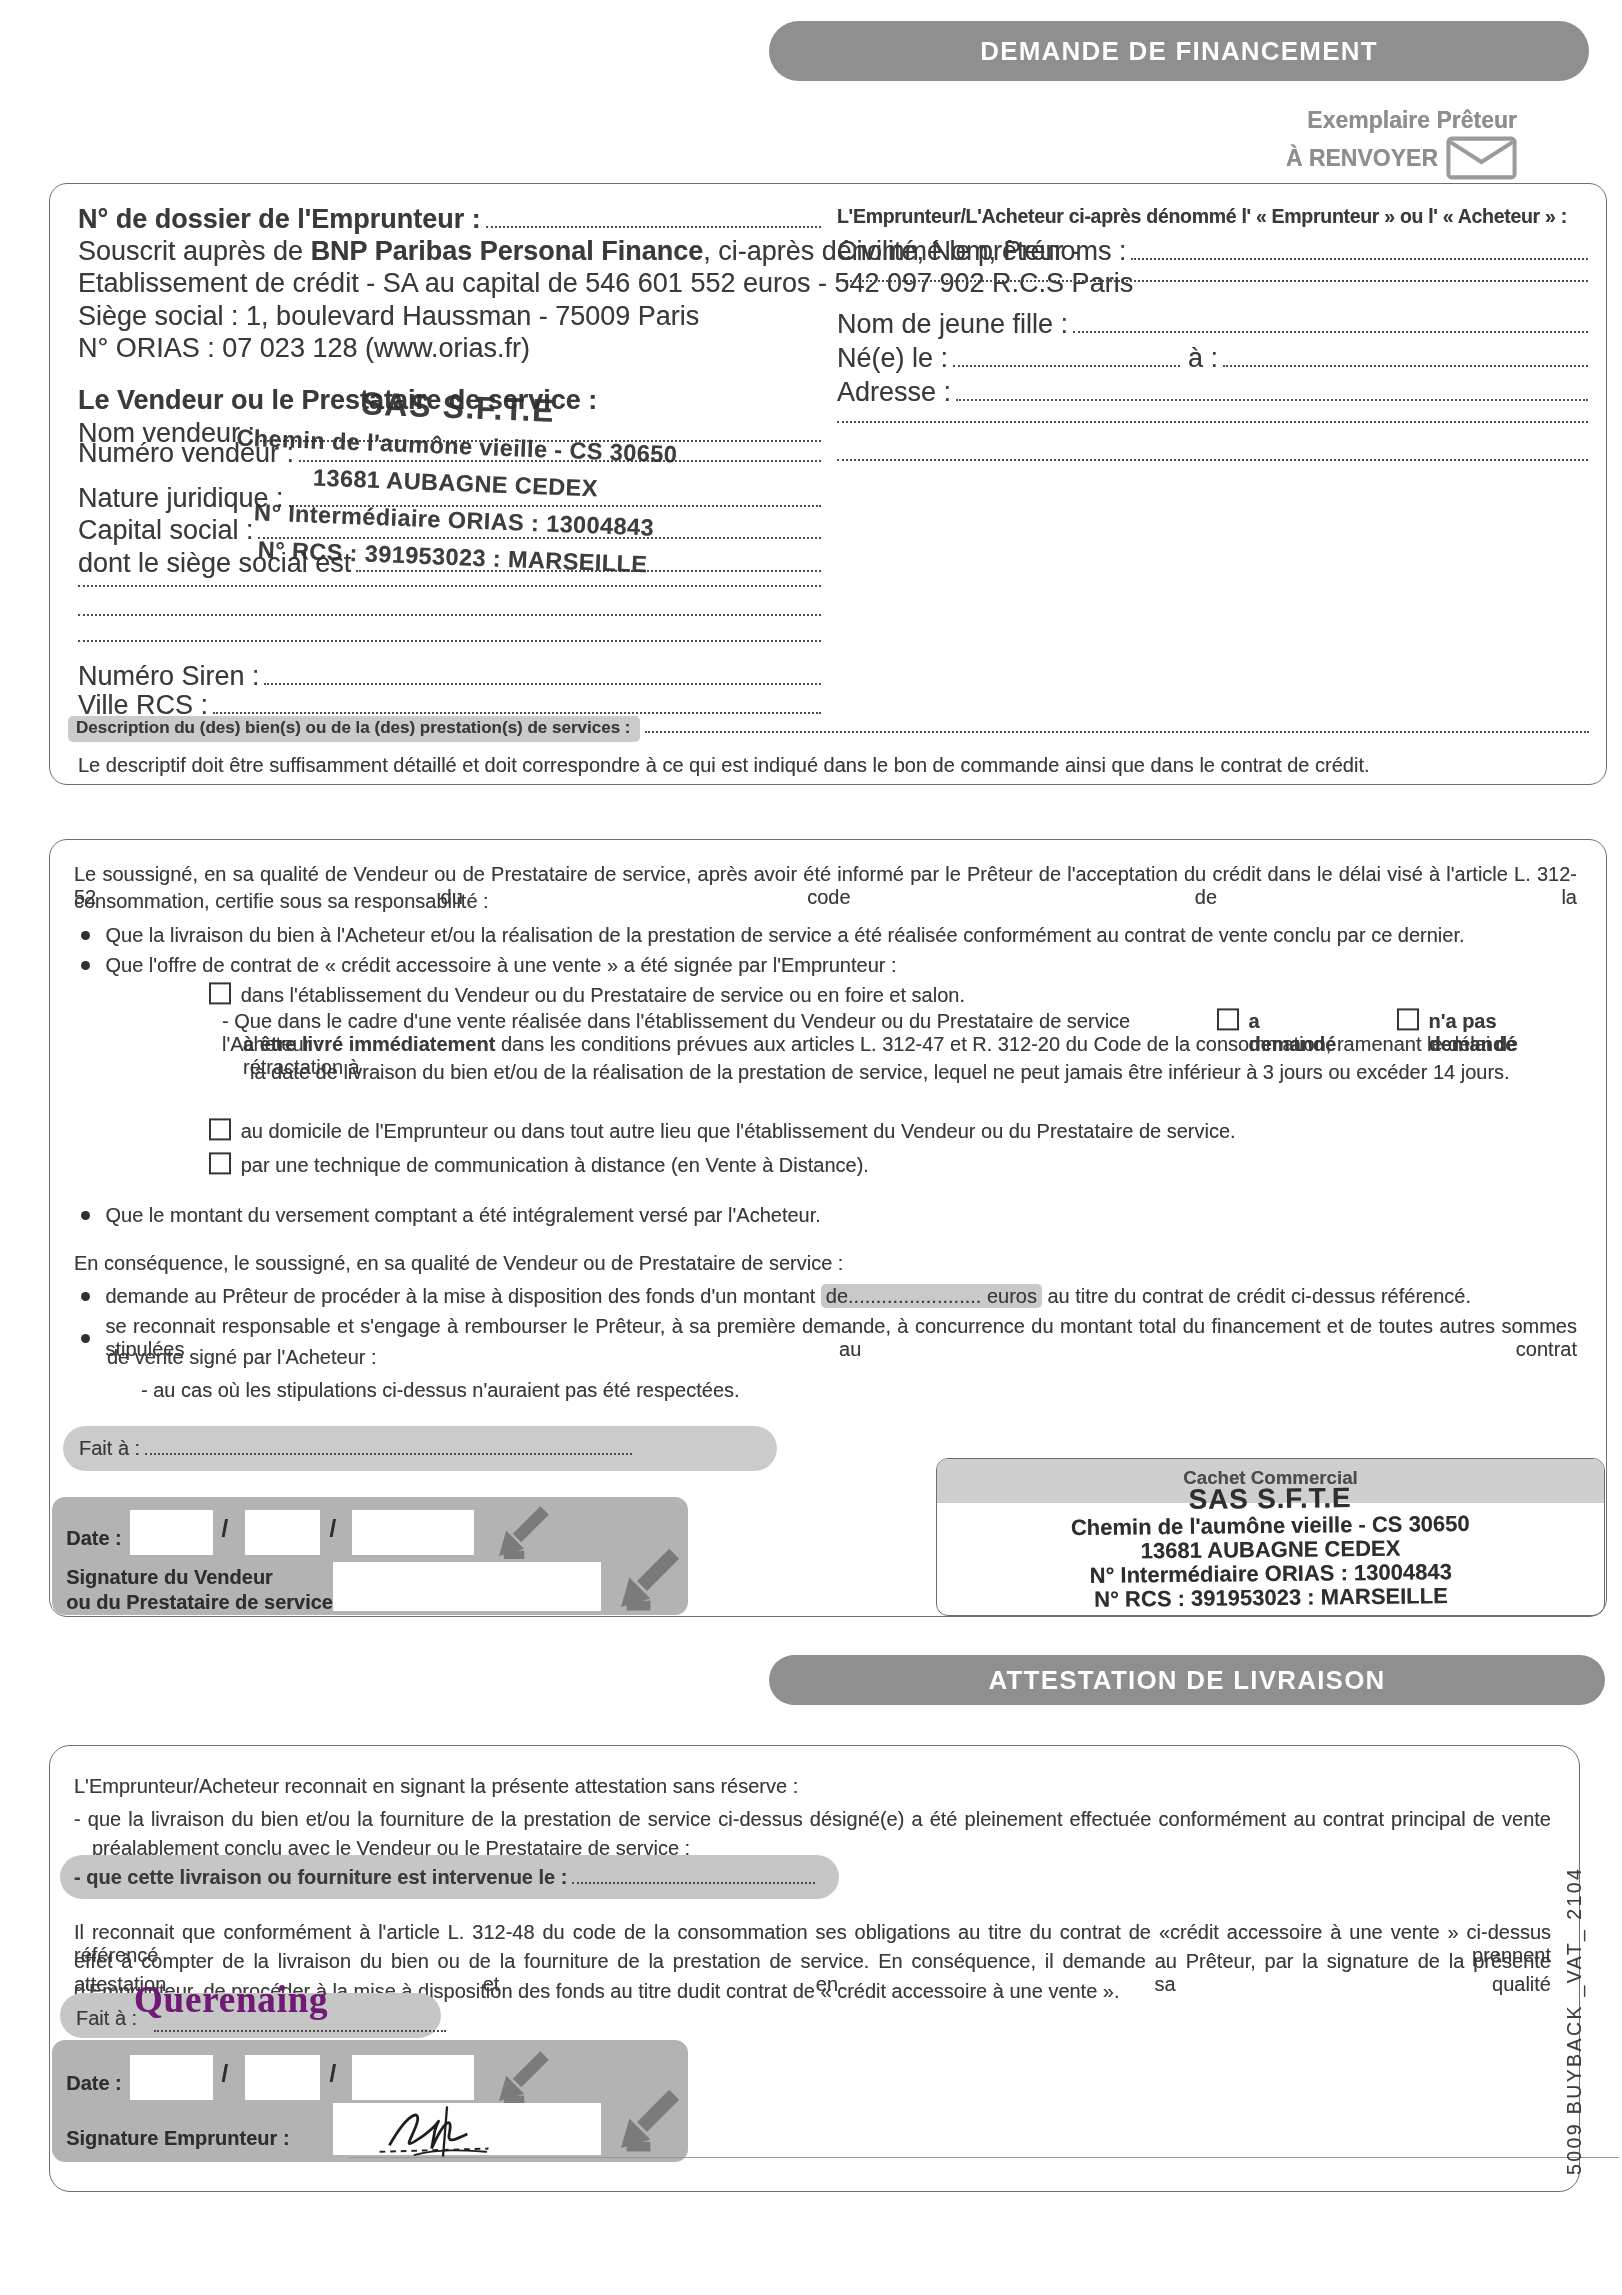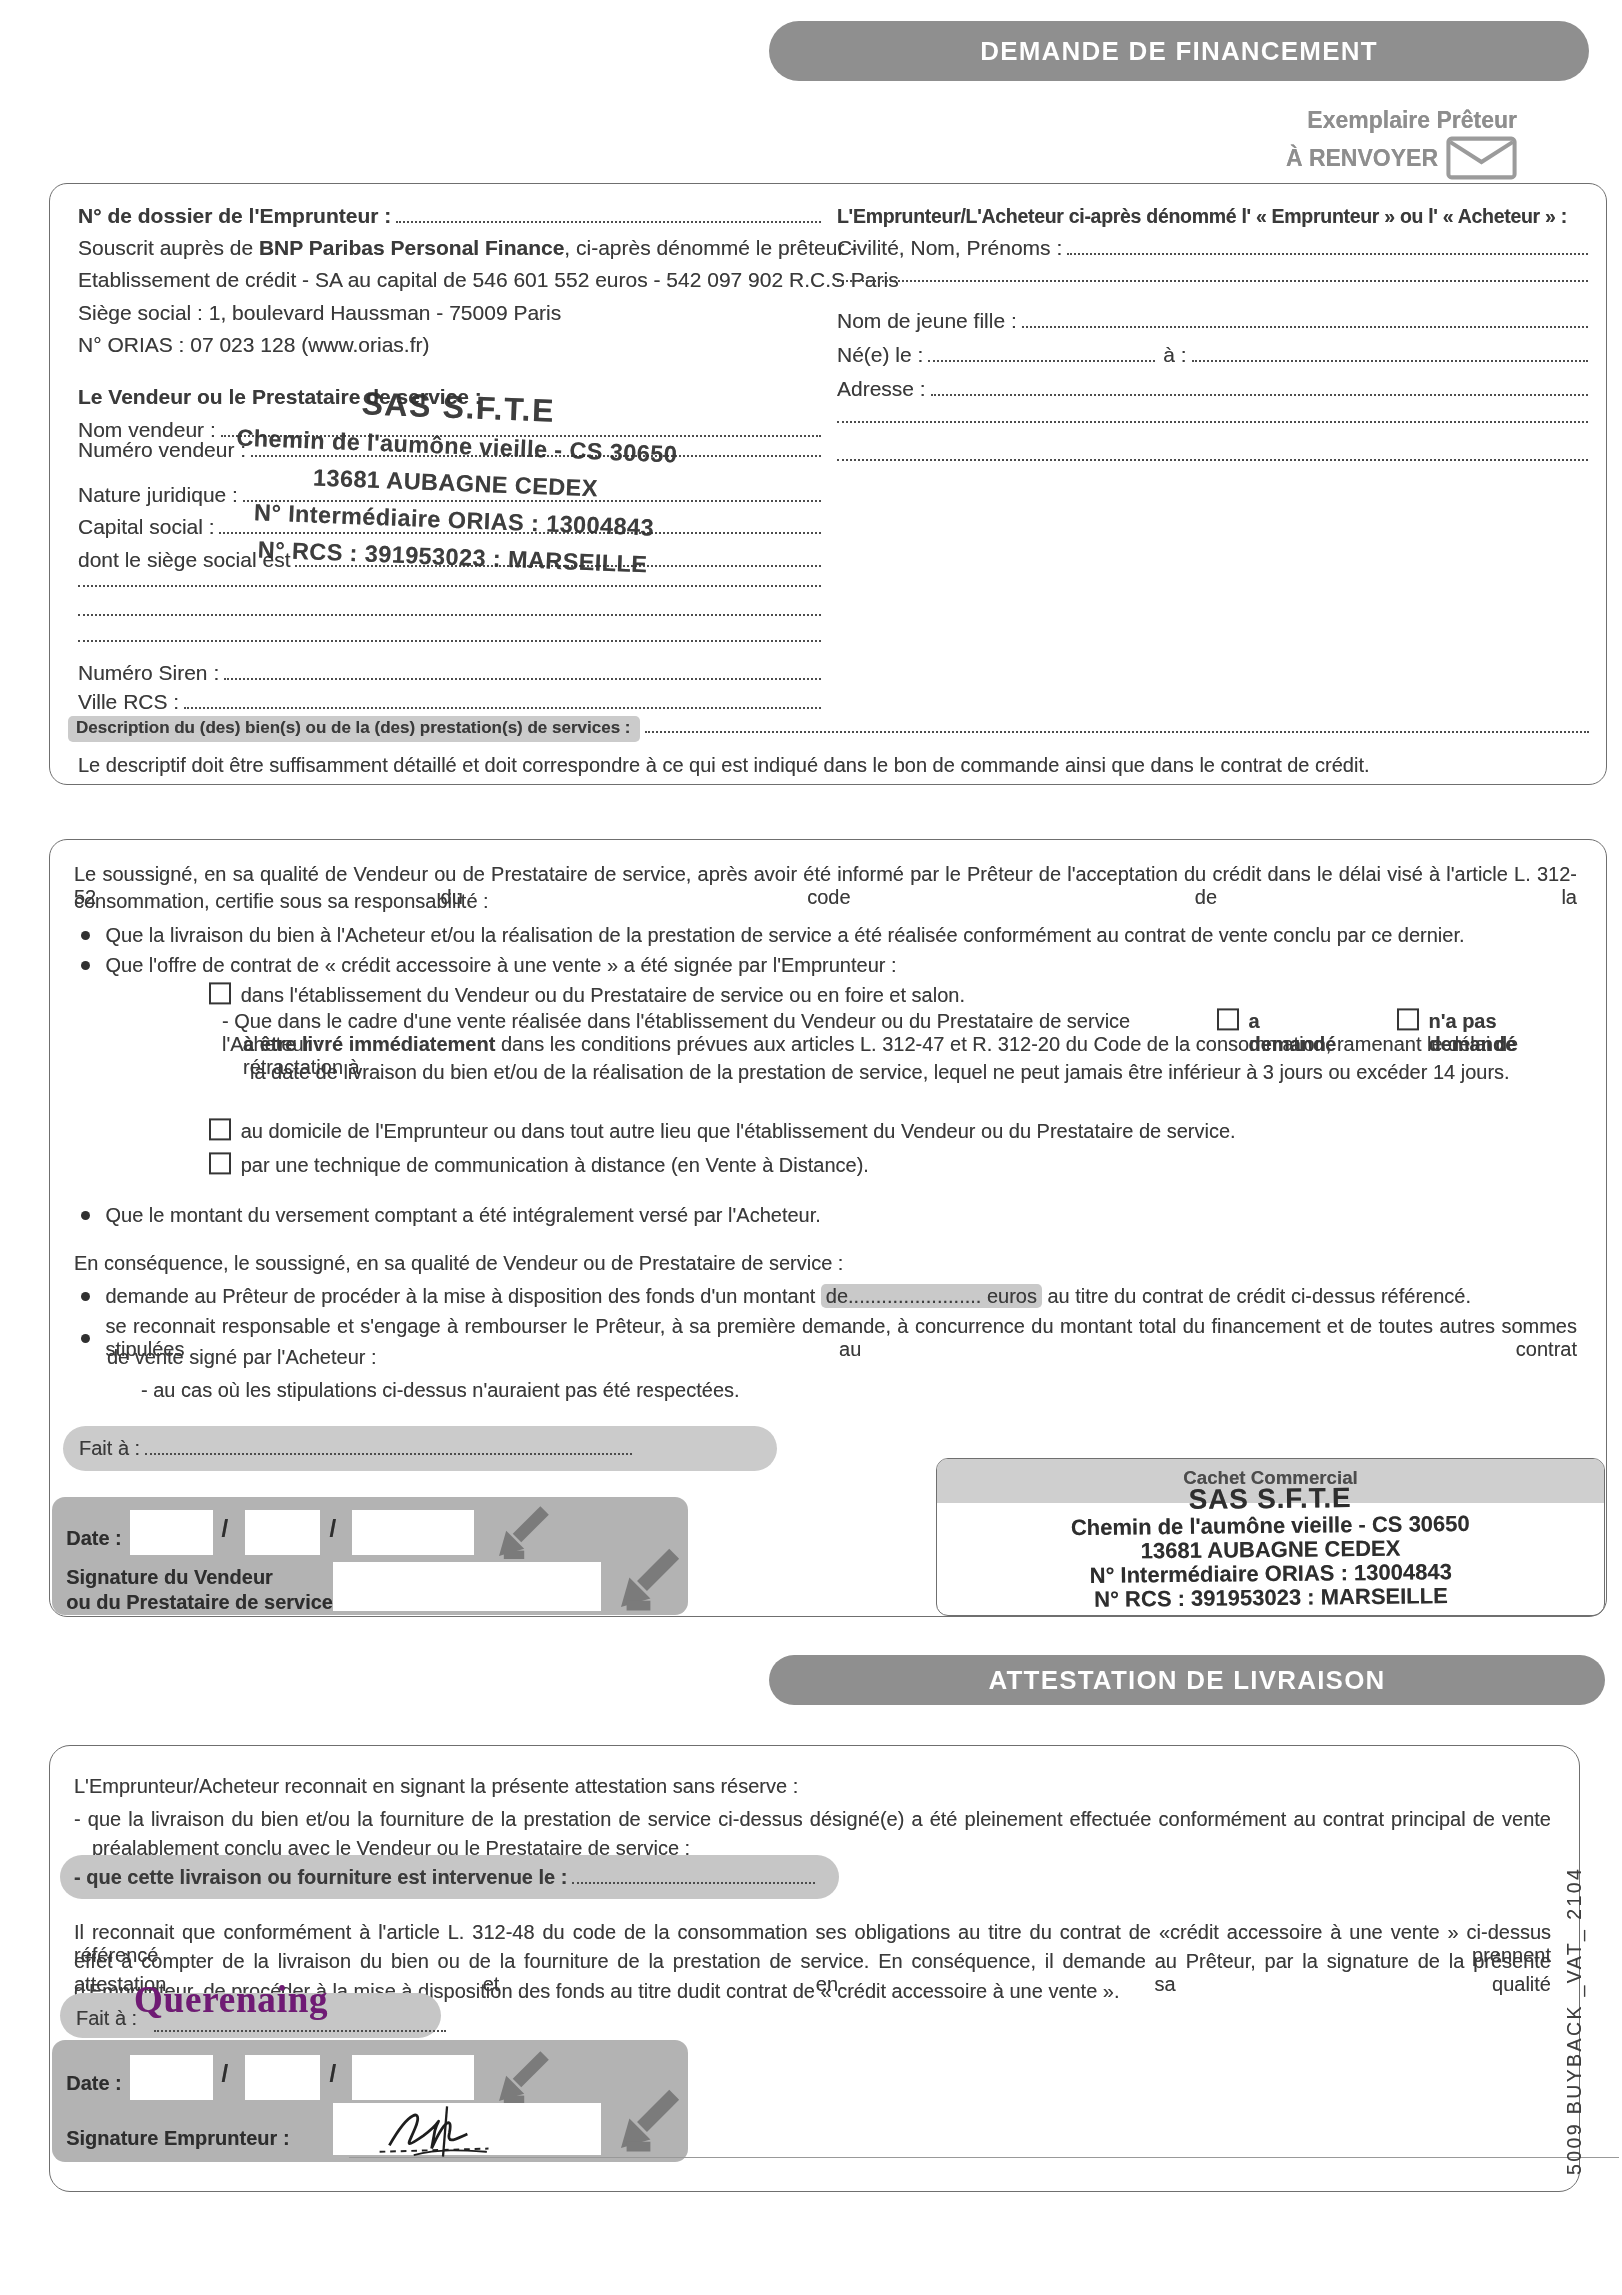--- a/index.html
+++ b/index.html
@@ -5,21 +5,21 @@
   html,body{margin:0;padding:0;}
   body{
     width:1623px;height:2295px;position:relative;background:#ffffff;
     font-family:"Liberation Sans", sans-serif;color:#3a3a3a;overflow:hidden;
     text-shadow:0 0 0.6px rgba(50,50,50,.45);
   }
   .abs{position:absolute;}
   .row{position:absolute;display:flex;align-items:baseline;}
   .lbl{white-space:nowrap;}
   .b{font-weight:700;}
-  .fs26{font-size:21px;}
+  .fs26{font-size:27px;}
   .fs25{font-size:20px;}
   .dots{flex:1;border-bottom:2.4px dotted #4c4c4c;margin:0 0 4px 4.9px;height:1.6px;}
   .dotseg{border-bottom:2.4px dotted #4c4c4c;margin:0 0 4px 4.9px;height:1.6px;}
   .dotrow{position:absolute;border-bottom:2.4px dotted #4c4c4c;height:1.6px;}
   .box{position:absolute;border:1.6px solid #6f6f6f;border-radius:18px;background:transparent;}
   .bar{
     position:absolute;background:#8f8f8f;border-radius:32px;color:#fff;
     font-weight:700;font-size:26px;letter-spacing:1.2px;
     display:flex;align-items:center;justify-content:center;
   }

